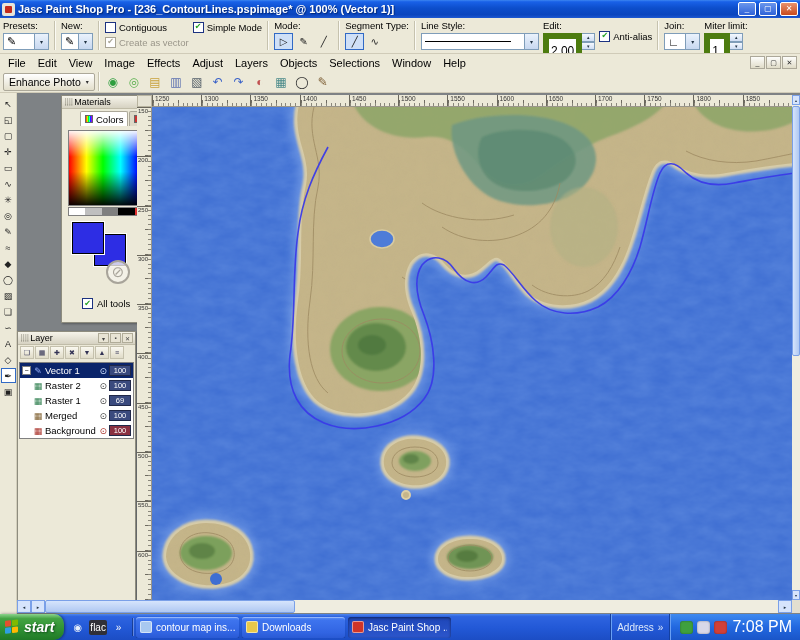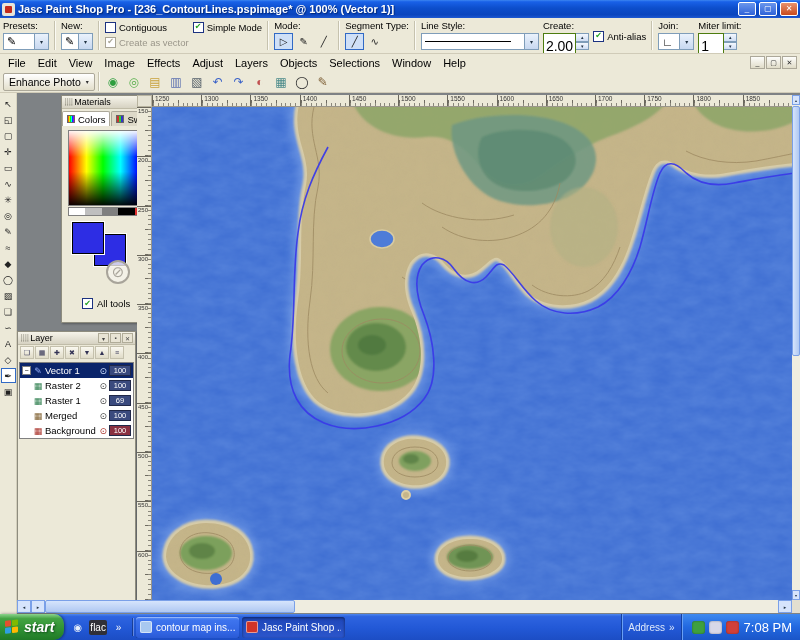--- a/index.html
+++ b/index.html
@@ -28,21 +28,21 @@
 .vsep{width:2px;align-self:stretch;border-left:1px solid #C6C2AE;border-right:1px solid #FBFAF4;margin:1px 1px;}
 .chk{display:flex;align-items:center;gap:3px;font-size:9.5px;height:14px;white-space:nowrap;}
 .cbox{width:11px;height:11px;border:1px solid #1C3280;background:#fff;display:flex;align-items:center;justify-content:center;
 font-size:8px;line-height:8px;color:#21A121;font-weight:bold;flex:0 0 11px;}
 .chk.disabled{color:#9a968a;}
 .chk.disabled .cbox{border-color:#A8A494;color:#A8A494;}
 .btnrow{display:flex;gap:1px;}
 .tbtn{width:19px;height:17px;border:1px solid transparent;display:flex;align-items:center;justify-content:center;font-size:10px;color:#222;}
 .tbtn.active{border:1px solid #316AC5;background:#CFE0F7;}
 .spinner{display:flex;height:17px;}
-.spinval{min-width:26px;padding:12px 2px;background:#fff;border:1px solid #4d7c0f;display:flex;align-items:center;font-size:14px;}
+.spinval{min-width:26px;padding:12px 2px;background:#fff;border:6px solid #4d7c0f;display:flex;align-items:center;font-size:12px;}
 .spinud{width:13px;display:flex;flex-direction:column;}
 .spinud div{flex:1;border:1px solid #7F9DB9;border-left:none;background:linear-gradient(#F4F8FE,#D0DEF4);
 display:flex;align-items:center;justify-content:center;font-size:5px;color:#234;}
 .linestyle-sample{width:86px;height:1px;background:#000;}
 
 
 .menubar{position:absolute;left:0;top:54px;width:800px;height:17px;background:#ECE9D8;display:flex;align-items:center;padding-left:2px;}
 .menuitem{padding:1px 6px;font-size:11px;}
 .mdibtns{margin-left:auto;display:flex;gap:1px;padding-right:3px;}
 .mdibtn{width:15px;height:13px;border:1px solid #ACA899;background:linear-gradient(#FDFDFB,#E0DCC8);
@@ -65,21 +65,21 @@
 
 
 .pal{position:absolute;left:17px;width:119px;background:#ECE9D8;border:1px solid #8E8C7E;box-shadow:1px 1px 2px rgba(0,0,0,.3);}
 .materials{top:95px;height:228px;margin-left:44px;}
 .layerpal{top:331px;height:270px;}
 .palhead{height:13px;background:linear-gradient(#F6F4EA,#D6D2C2);display:flex;align-items:center;gap:2px;padding:0 2px;border-bottom:1px solid #C0BCA8;}
 .grip{color:#8a887a;font-size:7px;letter-spacing:-1px;}
 .paltitle{flex:1;font-size:9px;line-height:11px;white-space:nowrap;overflow:hidden;}
 .palbtns{display:flex;gap:1px;}
 .palbtn{width:11px;height:10px;font-size:6px;display:flex;align-items:center;justify-content:center;border:1px solid #B0AC98;background:#E8E4D4;color:#444;}
-.tabs{display:flex;gap:1px;padding:2px 0 0;height:17px;text-align:center;}
+.tabs{display:flex;gap:1px;padding:2px 18px 0;height:17px;text-align:center;}
 .tab{display:flex;align-items:center;gap:3px;padding:0 4px;font-size:9.5px;border:1px solid #ACA899;border-bottom:none;
 background:#DDD9C8;border-radius:2px 2px 0 0;}
 .tab.active{background:#fff;}
 .tabicon{width:8px;height:8px;border:1px solid #666;background:linear-gradient(90deg,#f00,#ff0,#0f0,#0ff,#00f,#f0f);}
 .tabicon.sw{background:repeating-linear-gradient(90deg,#c33 0 2px,#3c3 2px 4px,#33c 4px 6px);}
 .rainbow{margin:4px 6px 0;height:76px;border:1px solid #808080;
 background:linear-gradient(180deg,rgba(255,255,255,.95) 0%,rgba(255,255,255,0) 35%,rgba(0,0,0,0) 55%,rgba(0,0,0,.95) 100%),
 linear-gradient(90deg,#f00,#ff0 17%,#0f0 33%,#0ff 50%,#00f 67%,#f0f 83%,#f00);}
 .graystrip{margin:1px 6px 0;height:9px;border:1px solid #808080;
 background:linear-gradient(90deg,#fff 0 16%,#bfbfbf 16% 32%,#7f7f7f 32% 48%,#000 48% 64%,#e03030 64% 76%,#30b030 76% 88%,#3030e0 88% 100%);}
@@ -144,21 +144,21 @@
 .taskbtn{width:103px;height:21px;border-radius:3px;display:flex;align-items:center;gap:4px;padding:0 4px;color:#fff;font-size:10px;
 white-space:nowrap;overflow:hidden;background:linear-gradient(180deg,#5F93F8 0%,#3E74EE 15%,#3164E2 75%,#2A5AD4 100%);
 box-shadow:inset 0 1px 0 rgba(255,255,255,.35),0 1px 1px rgba(0,0,0,.3);flex:0 0 103px;}
 .taskbtn.active{background:linear-gradient(180deg,#1E46B8,#2C56CC);box-shadow:inset 0 1px 3px rgba(0,0,0,.5);}
 .ticon{width:12px;height:12px;border-radius:2px;flex:0 0 12px;box-shadow:inset 0 0 0 1px rgba(255,255,255,.5);}
 .tlabel{overflow:hidden;white-space:nowrap;}
 .addrband{display:flex;align-items:center;gap:4px;padding:0 6px;color:#DDE8FA;font-size:10px;border-left:1px solid #1440A0;box-shadow:inset 1px 0 0 #6AA0F4;height:26px;}
 .tray{height:26px;display:flex;align-items:center;gap:5px;padding:0 8px 0 10px;border-left:1px solid #1440A0;box-shadow:inset 1px 0 0 #6AA0F4;
 background:linear-gradient(180deg,#3E8AF0 0%,#2268E0 50%,#1A55C8 100%);}
 .trayicon{width:13px;height:13px;border-radius:3px;box-shadow:inset 0 0 2px rgba(0,0,0,.4);}
-.clock{color:#fff;font-size:13px;white-space:nowrap;}
+.clock{color:#fff;font-size:16px;white-space:nowrap;}
 </style>
 </head>
 <body>
 
 <div class="app">
 
   <div class="titlebar">
     <div class="appicon"></div>
     <div class="title">Jasc Paint Shop Pro - [236_ContourLines.pspimage* @ 100% (Vector 1)]</div>
     <div class="winbtn">_</div>
@@ -233,21 +233,21 @@
     </div>
     <div class="vsep"></div>
     <div class="optgroup">
       <div class="optlabel">Line Style:</div>
       <div class="combo" style="width:118px">
         <span class="linestyle-sample"></span>
         <span class="arrowbox">▾</span>
       </div>
     </div>
     <div class="optgroup">
-      <div class="optlabel">Create:</div>
+      <div class="optlabel">Edit:</div>
       <div class="spinner">
         <div class="spinval">2.00</div>
         <div class="spinud">
           <div>▴</div>
           <div>▾</div>
         </div>
       </div>
     </div>
     <div class="optgroup" style="justify-content:center;height:32px">
       <div class="chk">
@@ -701,20 +701,24 @@
         <span class="qicon" style="color: rgb(255, 255, 255); background-color: transparent;">»</span>
       </div>
     <div class="qsep"></div>
     <div class="taskbtns">
 
         <div class="taskbtn">
           <span class="ticon" style="background-color: rgb(168, 200, 240);"></span>
           <span class="tlabel">contour map ins...</span>
         </div>
 
+        <div class="taskbtn">
+          <span class="ticon" style="background-color: rgb(232, 200, 74);"></span>
+          <span class="tlabel">Downloads</span>
+        </div>
 
 
         <div class="taskbtn active">
           <span class="ticon" style="background-color: rgb(208, 52, 40);"></span>
           <span class="tlabel">Jasc Paint Shop ...</span>
         </div>
       </div>
     <div class="addrband">
       <span>Address</span>
       <span>»</span>

